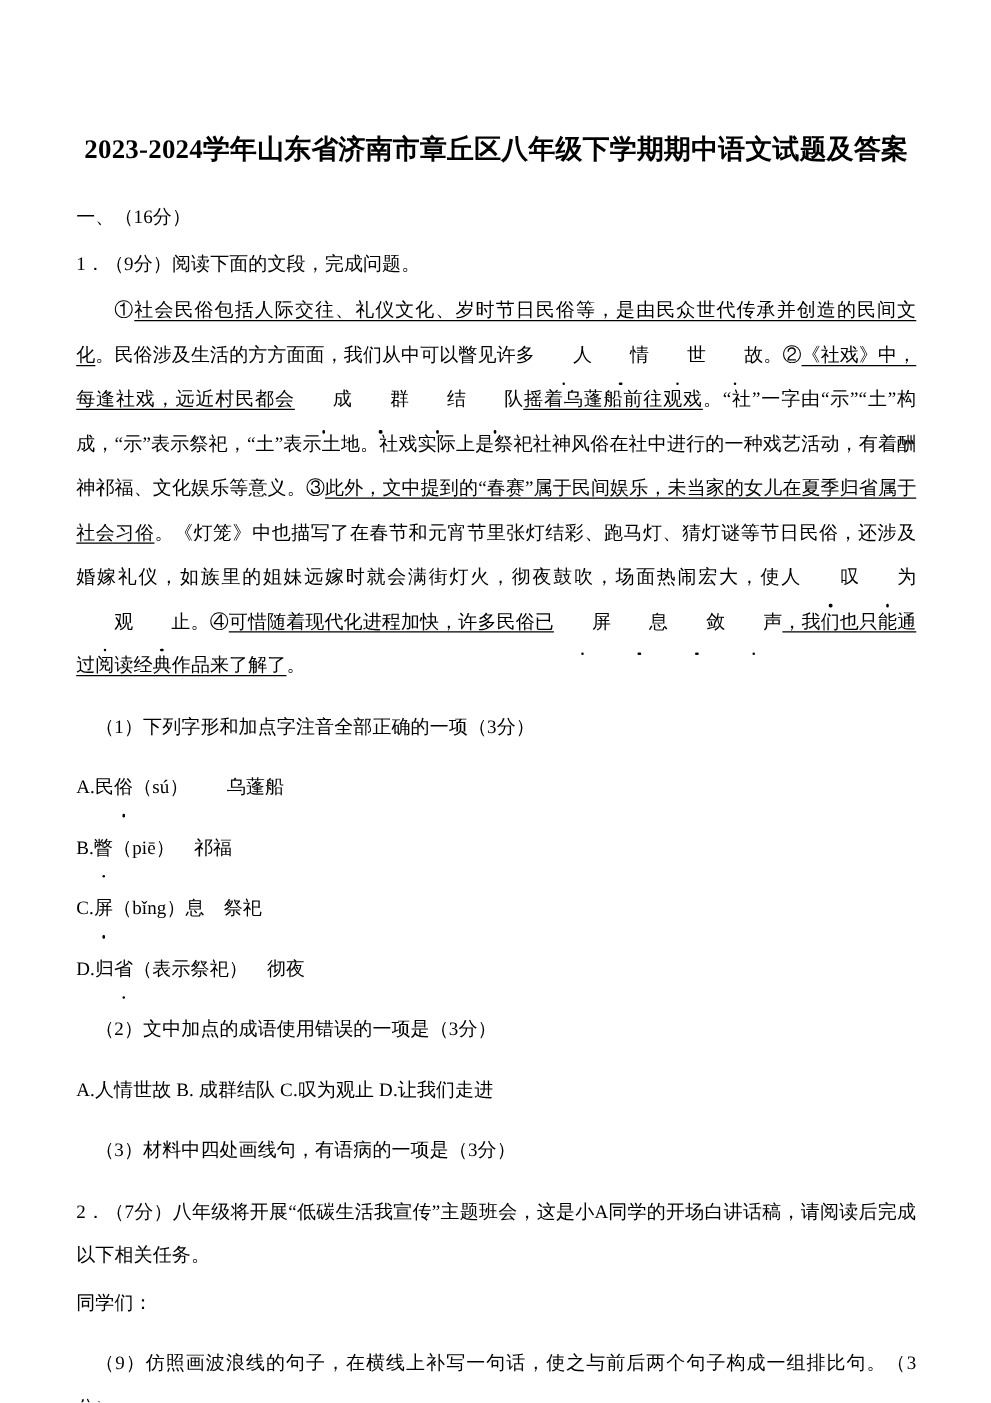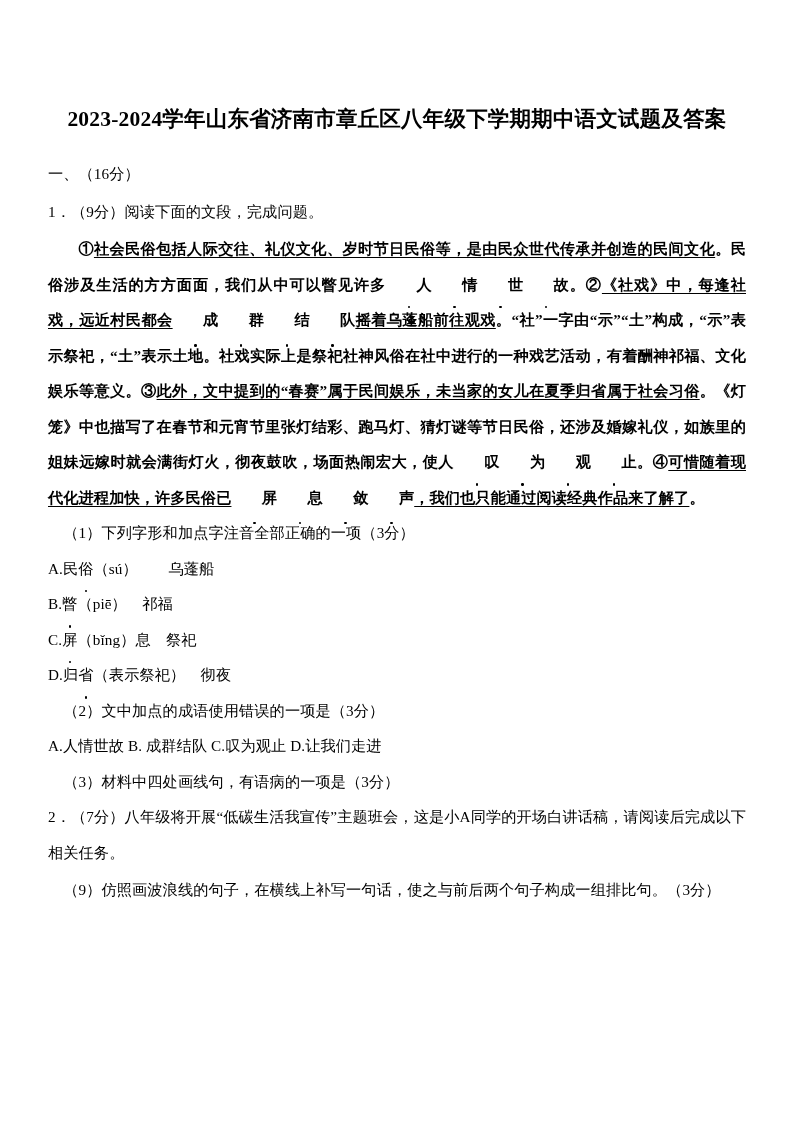--- a/index.html
+++ b/index.html
@@ -38,31 +38,31 @@
     text-align: center;
     letter-spacing: 0.2px;
     margin: 0 0 14px 0;
     word-break: break-all;
   }
 
   
   .blk {
     font-size: 15.2px;
     line-height: 35.5px;
-    margin: 0;
+    margin: 13px;
     text-align: justify;
     text-justify: inter-ideograph;
     word-break: break-all;
     letter-spacing: 0.1px;
   }
   .blk + .blk { margin-top: 0; }
 
   .sec-head { margin-bottom: 2px; }
   .q-stem   { margin-bottom: 2px; }
-  .passage  { text-indent: 2em; font-weight: bold; }
+  .passage  { text-indent: 2em; }
   .subq     { text-indent: 1em; }
   .opt      { }
   .speech-open { text-indent: 2em; }
   .salutation { }
 
   
   .ul {
     text-decoration: underline;
     text-decoration-thickness: 1px;
     text-underline-offset: 3px;
@@ -134,18 +134,19 @@
 
     <p class="blk subq">（2）文中加点的成语使用错误的一项是（3分）</p>
 
     <p class="blk opt">A.人情世故 B. 成群结队 C.叹为观止 D.让我们走进</p>
 
     <p class="blk subq">（3）材料中四处画线句，有语病的一项是（3分）</p>
 
 
     <p class="blk q-stem">2．（7分）八年级将开展“低碳生活我宣传”主题班会，这是小A同学的开场白讲话稿，请阅读后完成以下相关任务。</p>
 
+    <p class="blk salutation">同学们：</p>
 
 
     <p class="blk subq">（9）仿照画波浪线的句子，在横线上补写一句话，使之与前后两个句子构成一组排比句。（3分）</p>
 
   </div>
 </div>
 
 </body></html>

